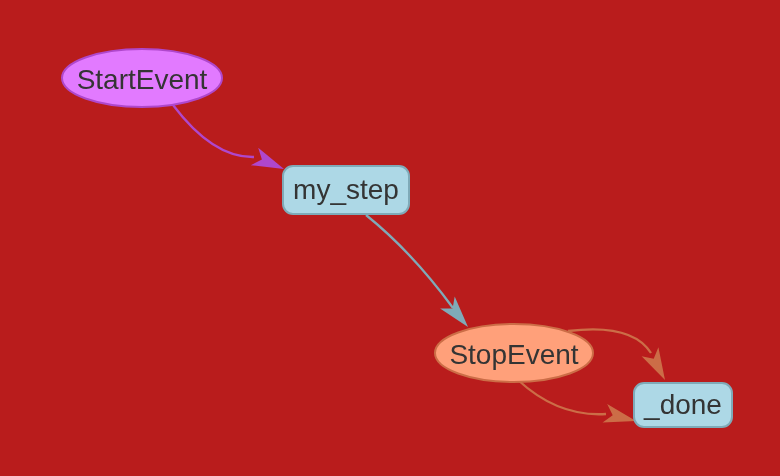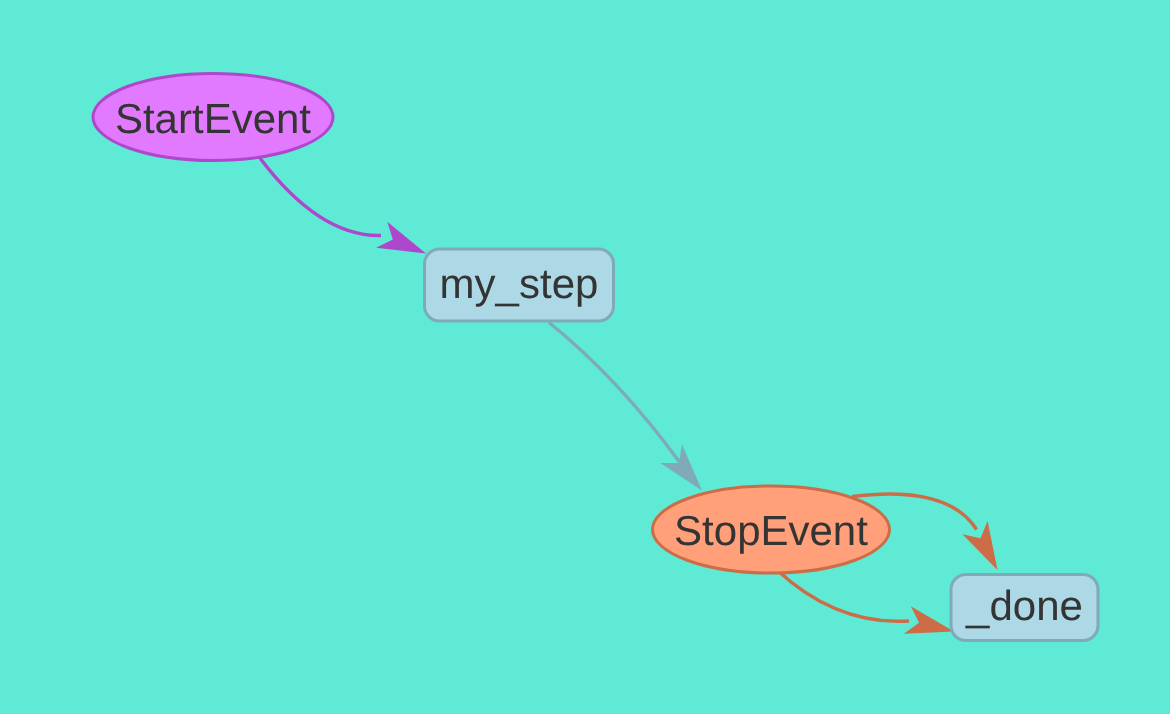--- a/index.html
+++ b/index.html
@@ -4,21 +4,21 @@
 <style>
   html, body {
     margin: 0;
     padding: 0;
     background: #ffffff;
   }
   .stage {
     position: relative;
     width: 780px;
     height: 476px;
-    background: #5eead4;
+    background: #b91c1c;
     overflow: hidden;
     font-family: "Liberation Sans", sans-serif;
   }
   svg {
     display: block;
   }
   .node-label {
     font-family: "Liberation Sans", sans-serif;
     font-size: 28px;
     pointer-events: none;

